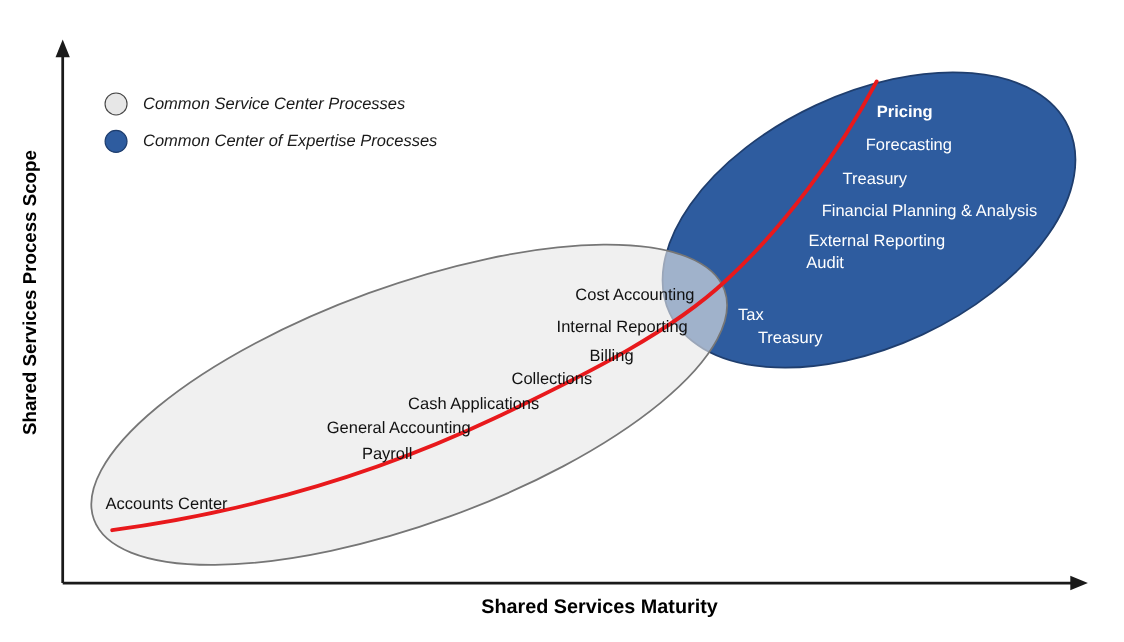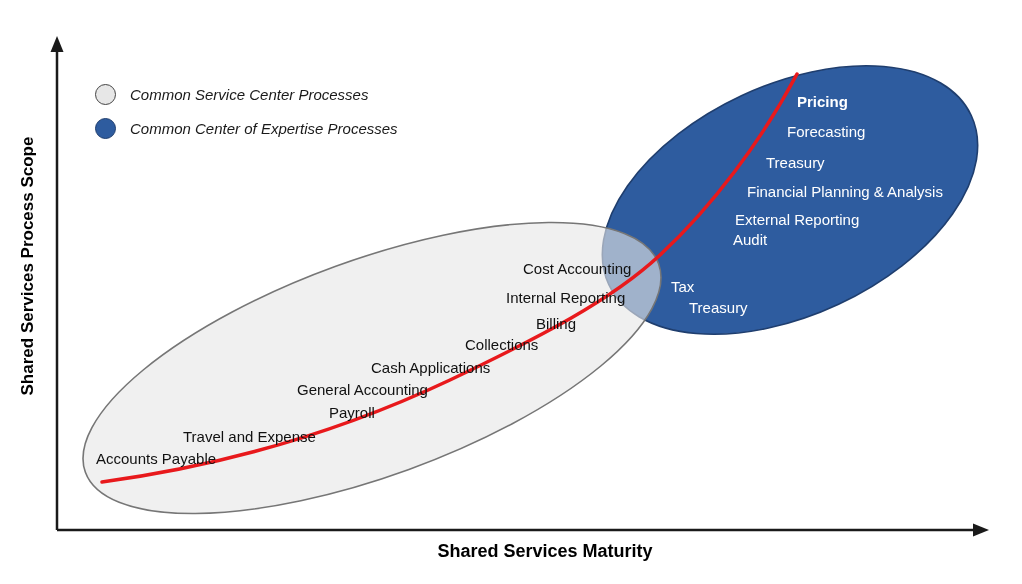--- a/index.html
+++ b/index.html
@@ -105,22 +105,21 @@
     <div class="legend-row">
       <span class="legend-swatch" style="background: rgb(231, 231, 231);"></span>
       <span class="legend-label">Common Service Center Processes</span>
     </div>
     <div class="legend-row">
       <span class="legend-swatch blue" style="background: rgb(46, 92, 159);"></span>
       <span class="legend-label">Common Center of Expertise Processes</span>
     </div>
   </div>
 
-  <div class="curve-label" style="left:96px;  top:450px;">Accounts Payable</div>
-  <div class="curve-label" style="left:183px; top:428px;">Travel and Expense</div>
+  <div class="curve-label" style="left:96px;  top:450px;">Accounts Center</div>
   <div class="curve-label" style="left:329px; top:404px;">Payroll</div>
   <div class="curve-label" style="left:297px; top:381px;">General Accounting</div>
   <div class="curve-label" style="left:371px; top:359px;">Cash Applications</div>
   <div class="curve-label" style="left:465px; top:336px;">Collections</div>
   <div class="curve-label" style="left:536px; top:315px;">Billing</div>
   <div class="curve-label" style="left:506px; top:289px;">Internal Reporting</div>
   <div class="curve-label" style="left:523px; top:260px;">Cost Accounting</div>
 
   <div class="curve-label on-blue" style="left:671px; top:278px;">Tax</div>
   <div class="curve-label on-blue" style="left:689px; top:255px;margin-top:44px;">Treasury</div>

